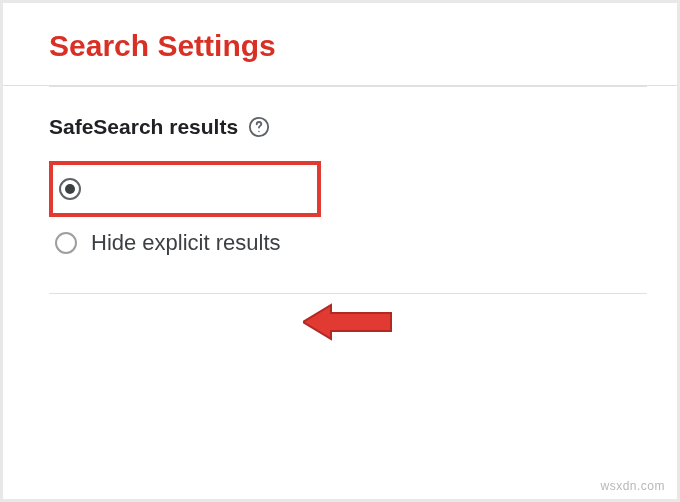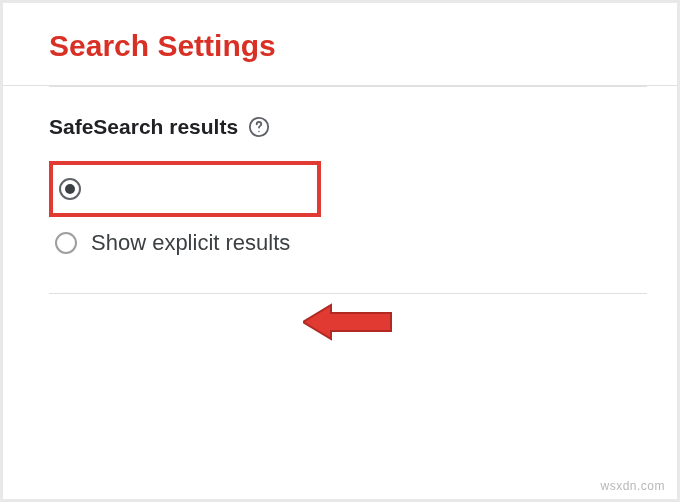--- a/index.html
+++ b/index.html
@@ -159,21 +159,21 @@
     <div class="radio-group">
       <div class="highlight-box">
         <div class="radio-option">
           <span class="radio-circle selected">
             <span class="radio-dot"></span>
           </span>
         </div>
       </div>
       <div class="radio-option" style="margin-top:2px;">
         <span class="radio-circle"></span>
-        <span class="radio-label">Show explicit results</span>
+        <span class="radio-label">Hide explicit results</span>
       </div>
     </div>
   </div>
 
   <div class="arrow-container">
     <svg class="arrow-svg" viewBox="0 0 90 50">
       <polygon points="0,25 28,8 28,16 88,16 88,34 28,34 28,42" fill="#e13a32" stroke="#b02a23" stroke-width="2"></polygon>
     </svg>
   </div>
 

